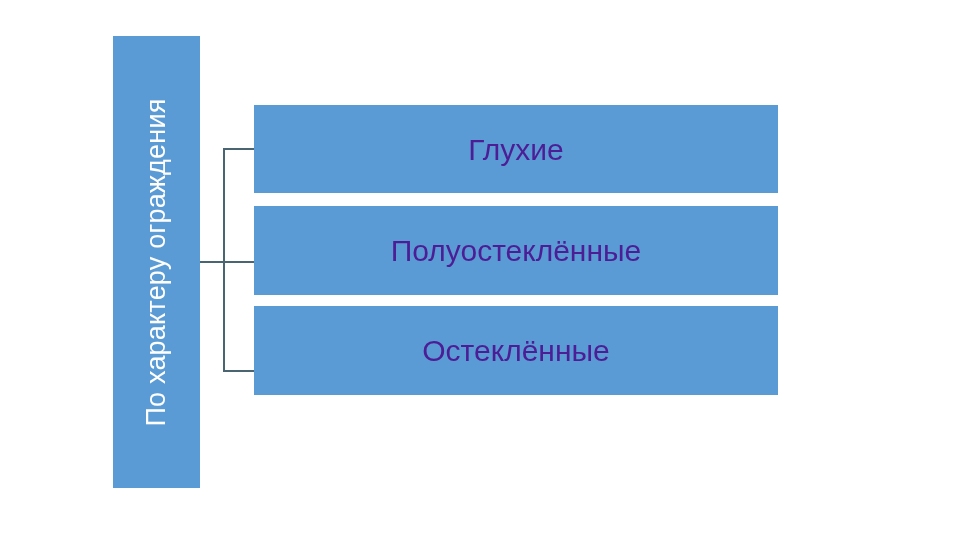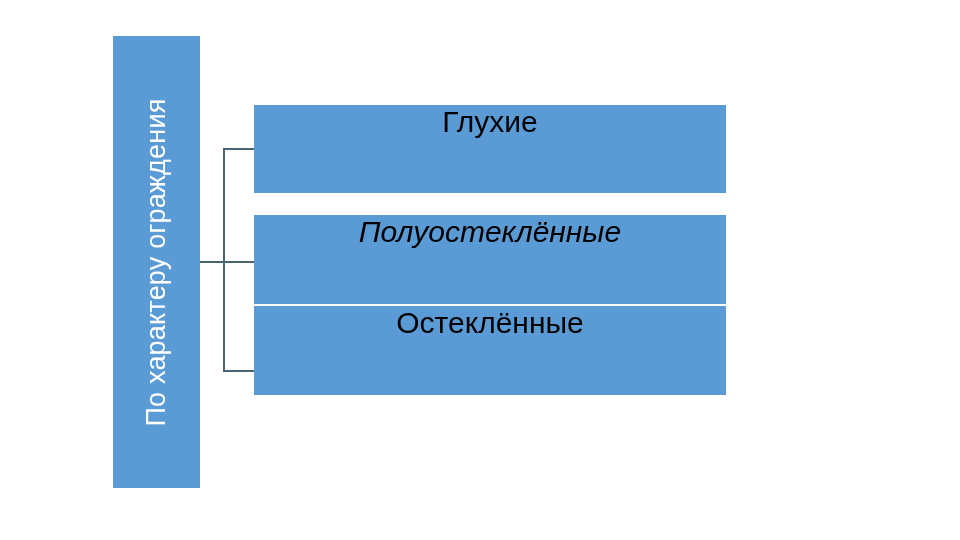--- a/index.html
+++ b/index.html
@@ -57,35 +57,35 @@
   .conn-trunk  { left: 223px; top: 148px; height: 224px; }
   
   .conn-b1     { left: 223px; top: 148px; width: 32px; }
   .conn-b2     { left: 223px; top: 261px; width: 32px; }
   .conn-b3     { left: 223px; top: 370px; width: 32px; }
 
   
   .leaf {
     position: absolute;
     left: 254px;
-    width: 472px;
+    width: 524px;
     background: #5B9BD5;
     display: flex;
-    align-items: flex-start;
+    align-items: center;
     justify-content: center;
-    color: #000000;
+    color: #4c1d95;
   }
   .leaf-label {
     font-size: 30px;
     line-height: 1.1;
     text-align: center;
     white-space: nowrap;
   }
   .leaf-1 { top: 105px; height: 88px; }
-  .leaf-2 { top: 215px; height: 89px; font-style: italic; }
+  .leaf-2 { top: 206px; height: 89px; }
   .leaf-3 { top: 306px; height: 89px; }
 </style>
 </head>
 <body>
 
 <div id="canvas">
 
   <div class="root-bar">
     <span class="root-bar-label">По характеру ограждения</span>
   </div>

